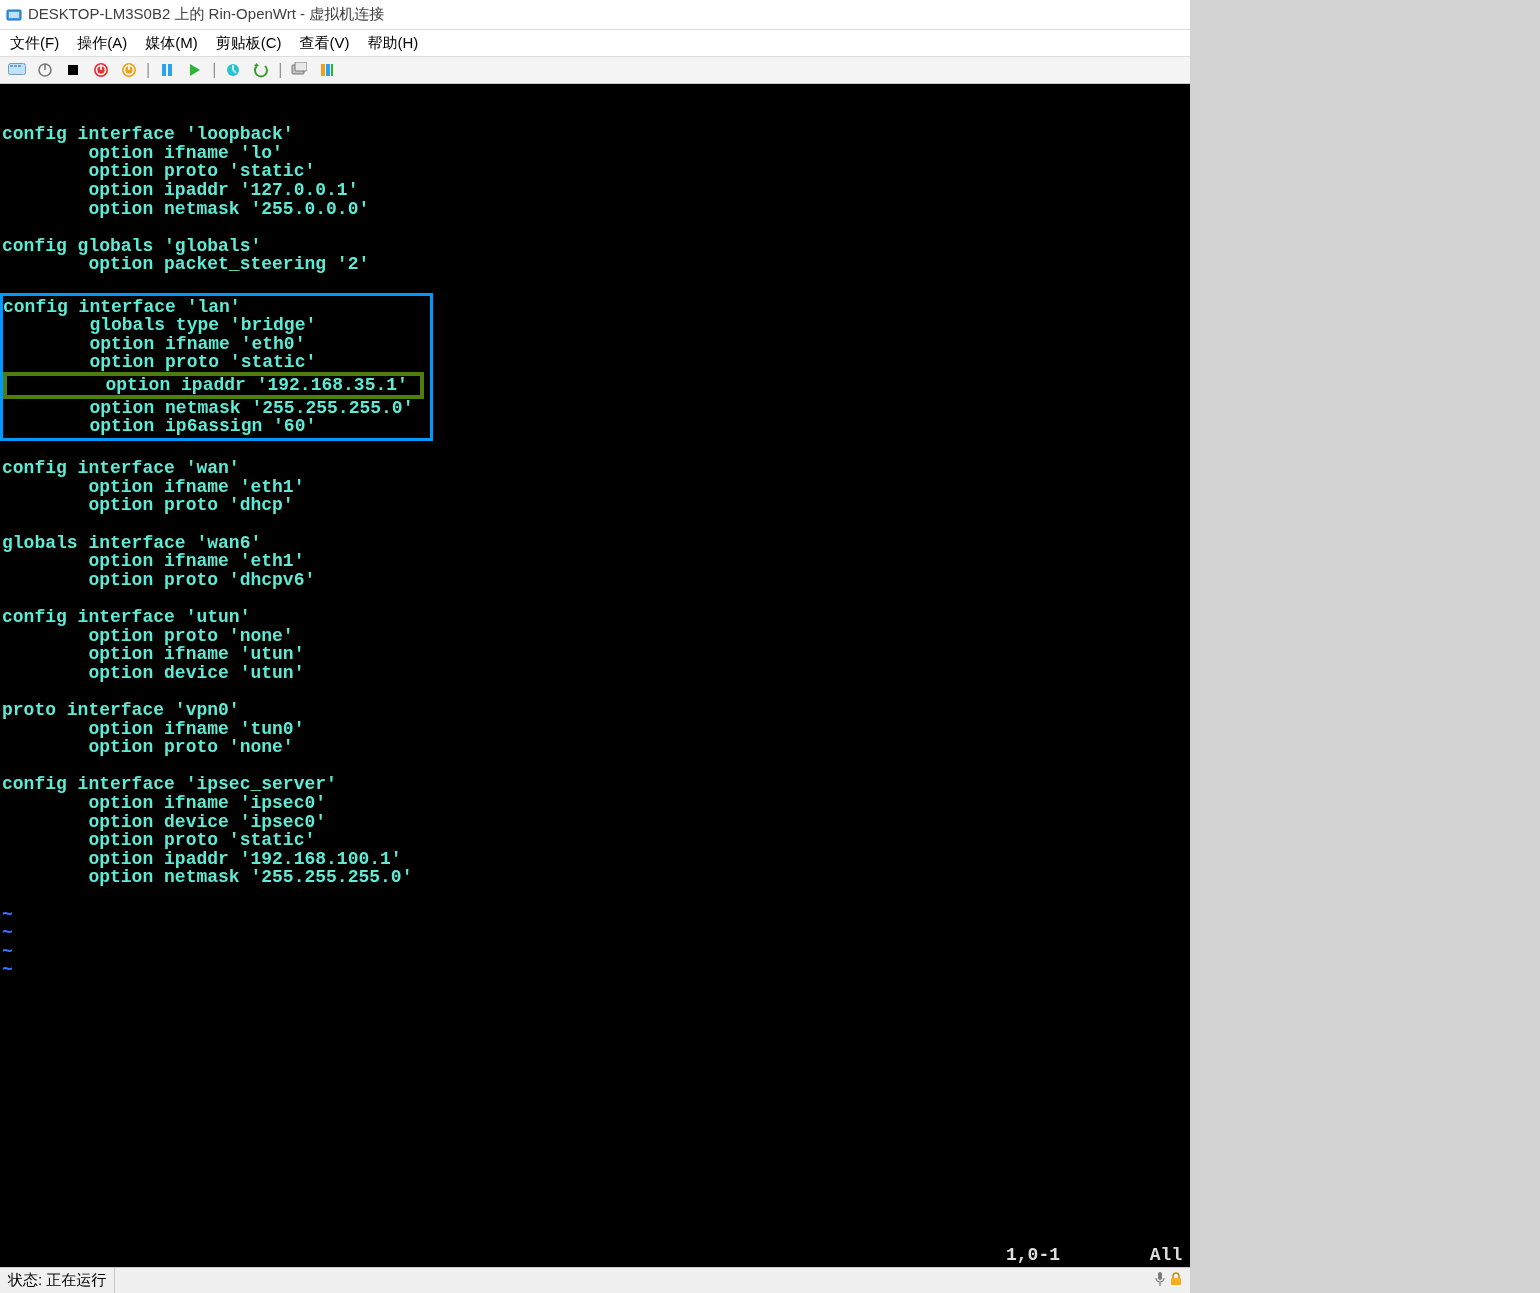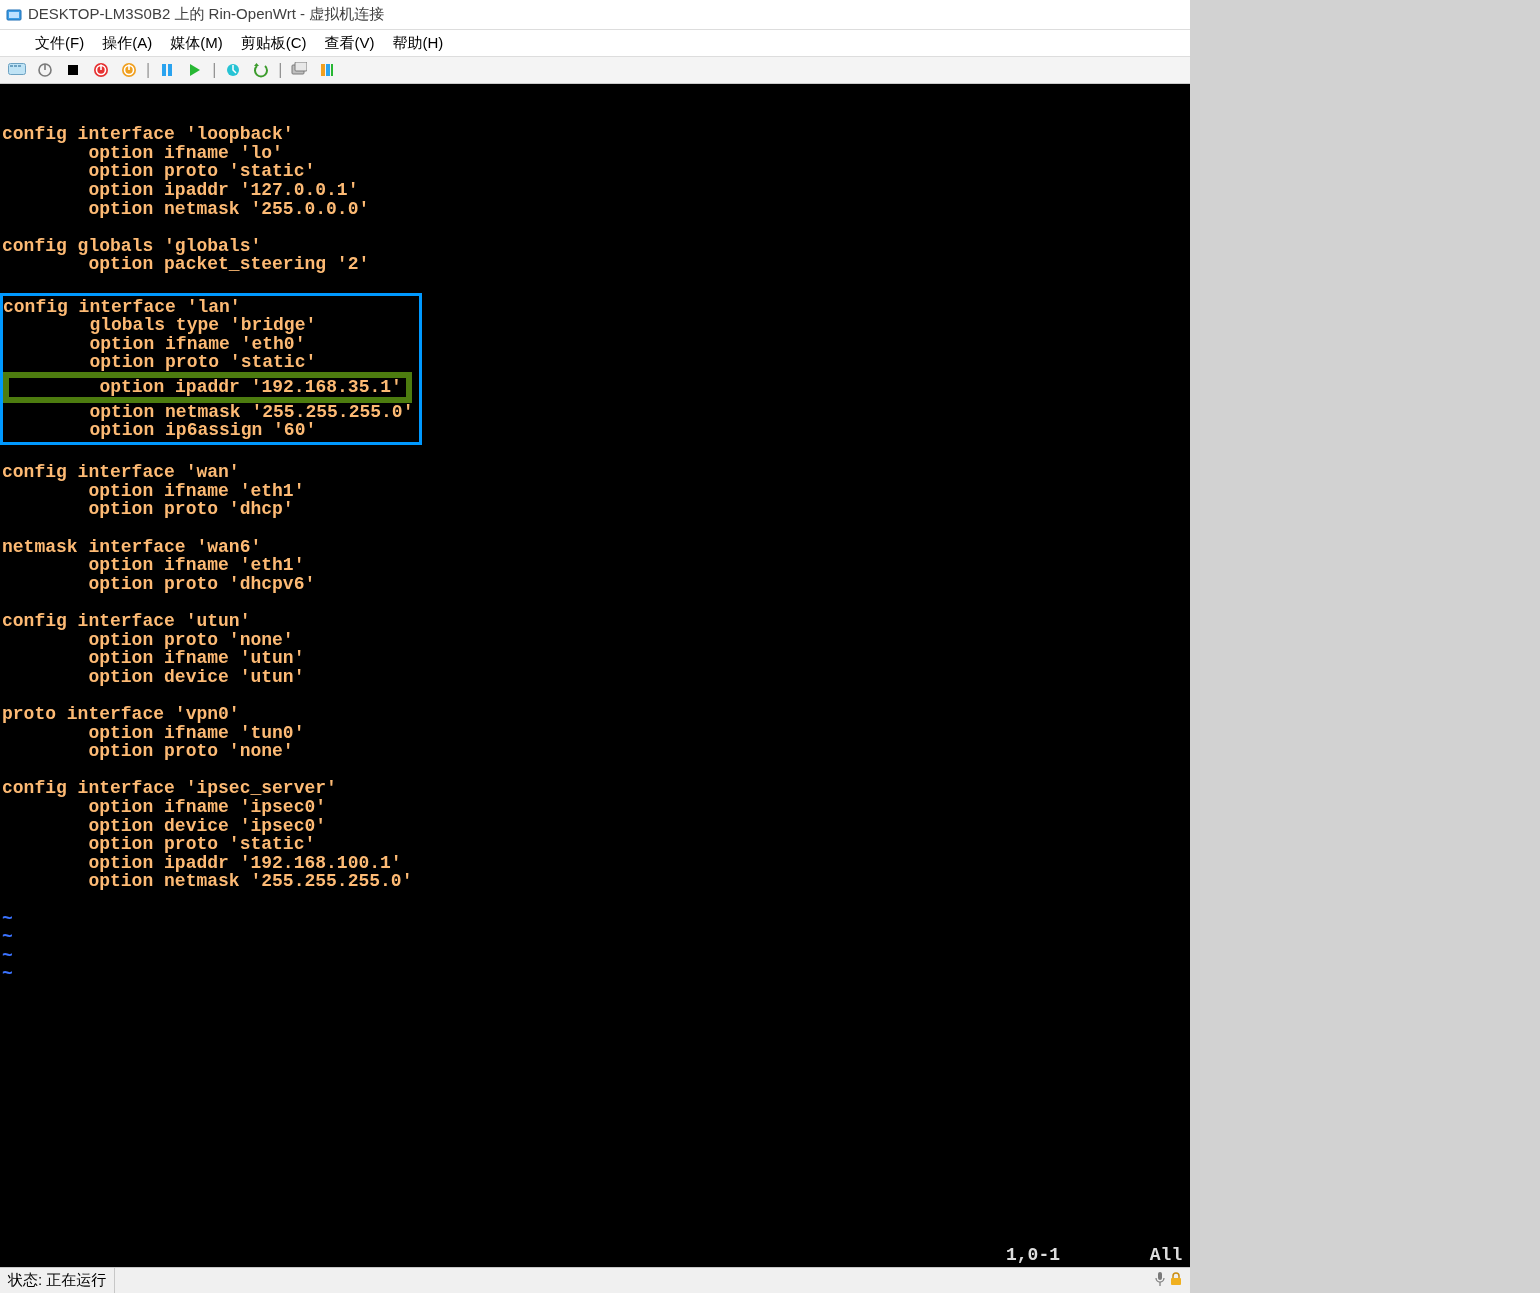--- a/index.html
+++ b/index.html
@@ -40,21 +40,20 @@
   }
   
   .menubar {
     height:26px;
     display:flex;
     align-items:center;
     padding:0 10px;
     color:#000;
     font-size:15px;
     gap:18px;
-    margin-left:25px;
   }
   .menubar span { cursor:default; }
   
   .toolbar {
     height:28px;
     display:flex;
     align-items:center;
     gap:6px;
     padding:0 6px;
     border-top:1px solid #ddd;
@@ -77,42 +76,42 @@
     background:#000;
     color:#ddd;
     font-family:"Courier New","Liberation Mono",monospace;
     font-weight:bold;
     font-size:18px;
     line-height:18.6px;
     padding:4px 2px 0 2px;
     white-space:pre;
     position:relative;
   }
-  .cfg-line { color:#fdba74; }
+  .cfg-line { color:#5eead4; }
   .tilde { color:#3b73ff; }
   .term-status {
     position:absolute;
     bottom:0;
     left:0; right:0;
     display:flex;
     color:#ddd;
     padding:0 4px 2px 0;
   }
   .term-status .col-mid { flex:1; }
   
   .hl-blue {
     border:3px solid #0099ff;
     background:transparent;
     padding:2px 6px 2px 0;
     margin-left:-2px;
     display:inline-block;
   }
   .hl-red {
-    border:6px solid #4d7c0f;
-    padding:0 4px;
+    border:4px solid #4d7c0f;
+    padding:0 12px;
     display:inline-block;
   }
   
   .statusbar {
     height:26px;
     width:1190px;
     border-top:1px solid #c7c7c7;
     background:#f0f0f0;
     display:flex;
     align-items:center;
@@ -266,21 +265,21 @@
 <span class="cfg-line">        option ifname 'eth0'</span>
 <span class="cfg-line">        option proto 'static'</span>
 <span class="hl-red"><span class="cfg-line">        option ipaddr '192.168.35.1'</span></span>
 <span class="cfg-line">        option netmask '255.255.255.0'</span>
 <span class="cfg-line">        option ip6assign '60'</span></span>
 <span> </span>
 <span class="cfg-line">config interface 'wan'</span>
 <span class="cfg-line">        option ifname 'eth1'</span>
 <span class="cfg-line">        option proto 'dhcp'</span>
 <span> </span>
-<span class="cfg-line">netmask interface 'wan6'</span>
+<span class="cfg-line">globals interface 'wan6'</span>
 <span class="cfg-line">        option ifname 'eth1'</span>
 <span class="cfg-line">        option proto 'dhcpv6'</span>
 <span> </span>
 <span class="cfg-line">config interface 'utun'</span>
 <span class="cfg-line">        option proto 'none'</span>
 <span class="cfg-line">        option ifname 'utun'</span>
 <span class="cfg-line">        option device 'utun'</span>
 <span> </span>
 <span class="cfg-line">proto interface 'vpn0'</span>
 <span class="cfg-line">        option ifname 'tun0'</span>

